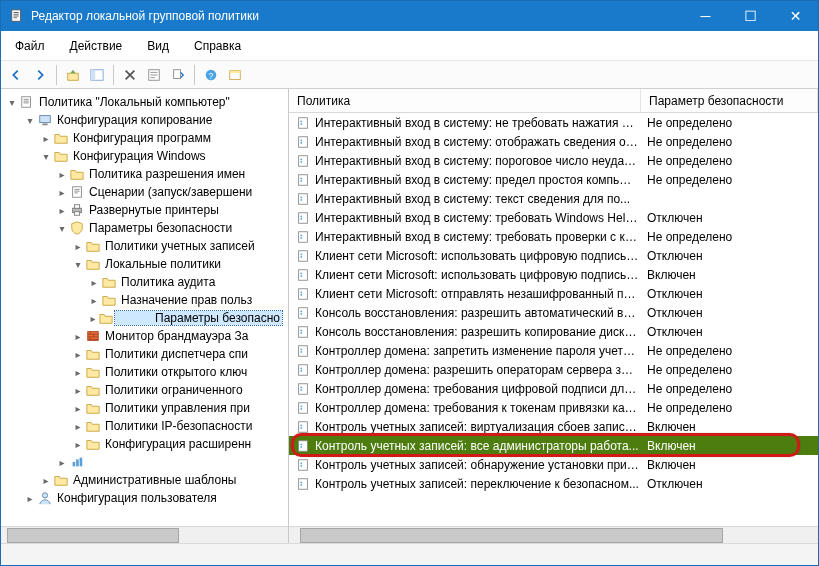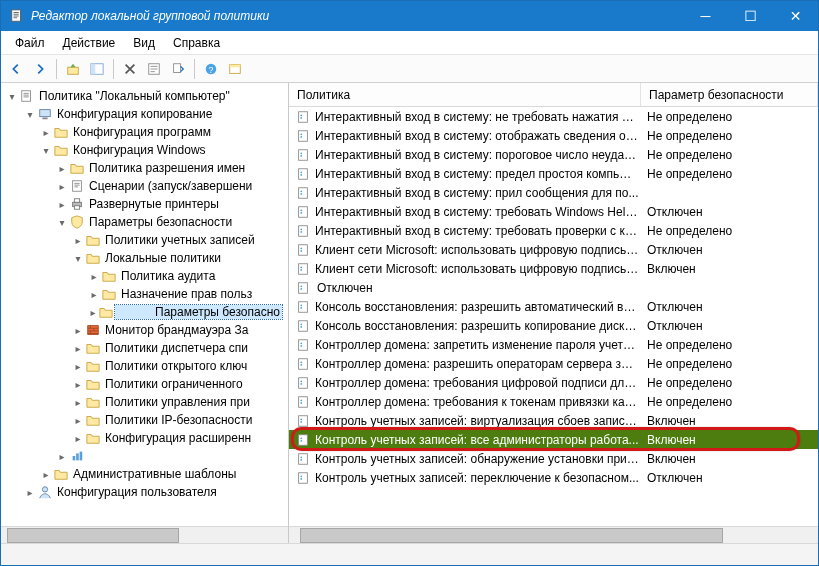--- a/index.html
+++ b/index.html
@@ -1,24 +1,24 @@
 <!DOCTYPE html>
 <html><head>
 <meta charset="utf-8">
 <style>
   * { box-sizing: border-box; }
   html, body { margin: 0; padding: 0; font-family: "Segoe UI", Tahoma, sans-serif; font-size: 12px; }
   .window { width: 819px; height: 566px; border: 1px solid #1a6db5; display: flex; flex-direction: column; background: #fff; }
   .titlebar { height: 30px; background: #1979ca; color: #fff; display: flex; align-items: center; padding: 0 0 0 8px; }
   .titlebar .t-icon { width: 16px; height: 16px; margin-right: 6px; display:inline-flex;align-items:center;justify-content:center;}
-  .titlebar .title { flex: 1; font-size: 12px; font-style: italic; }
+  .titlebar .title { flex: 1; font-size: 12px; }
   .winbtns { display: flex; height: 100%; }
   .winbtn { width: 45px; display: flex; align-items: center; justify-content: center; color: #fff; font-size: 14px; }
   .winbtn.close { background: transparent; }
-  .menubar { height: 24px; display: flex; align-items: center; padding: 0 6px; gap: 2px; border-bottom: 1px solid #e6e6e6; background:#fff;}
+  .menubar { height: 30px; display: flex; align-items: center; padding: 0 6px; gap: 9px; border-bottom: 1px solid #e6e6e6; background:#fff;}
   .menuitem { padding: 2px 8px; }
   .toolbar { height: 28px; display: flex; align-items: center; padding: 2px 4px; gap: 2px; border-bottom: 1px solid #d0d0d0; background:#fbfbfb;}
   .tbtn { width: 22px; height: 22px; display: flex; align-items: center; justify-content: center; border: 1px solid transparent; border-radius:2px;}
   .tsep{width:1px;height:20px;background:#c9c9c9;margin:0 3px;}
   .content { flex: 1; display: flex; min-height: 0; }
   .pane-left { width: 288px; border-right: 1px solid #c9c9c9; display:flex;flex-direction:column;min-height:0;}
   .pane-right { flex: 1; display:flex;flex-direction:column;min-height:0;}
   .tree { flex:1; overflow-y: auto; overflow-x: auto; padding: 4px 0 4px 2px; white-space: nowrap; background:#fff;}
   .tree-row { display: flex; align-items: center; height: 18px; padding-right: 6px;}
   .tree-row .twisty { width: 14px; text-align: center; color:#6a6a6a; font-size:10px; }
@@ -399,21 +399,21 @@
             <span class="rval">Не определено</span>
           </div>
           <div class="list-row">
             <span class="ricon">
               <svg class="svg" viewBox="0 0 16 16">
                 <rect x="3" y="2" width="10" height="12" fill="#fff" stroke="#888"></rect>
                 <circle cx="6" cy="6" r="1" fill="#4aa3e6"></circle>
                 <circle cx="6" cy="9" r="1" fill="#4aa3e6"></circle>
               </svg>
             </span>
-            <span class="rlabel">Интерактивный вход в систему: прил сообщения для по...</span>
+            <span class="rlabel">Интерактивный вход в систему: текст сведения для по...</span>
             <span class="rval"></span>
           </div>
           <div class="list-row">
             <span class="ricon">
               <svg class="svg" viewBox="0 0 16 16">
                 <rect x="3" y="2" width="10" height="12" fill="#fff" stroke="#888"></rect>
                 <circle cx="6" cy="6" r="1" fill="#4aa3e6"></circle>
                 <circle cx="6" cy="9" r="1" fill="#4aa3e6"></circle>
               </svg>
             </span>
@@ -454,20 +454,21 @@
             <span class="rval">Включен</span>
           </div>
           <div class="list-row">
             <span class="ricon">
               <svg class="svg" viewBox="0 0 16 16">
                 <rect x="3" y="2" width="10" height="12" fill="#fff" stroke="#888"></rect>
                 <circle cx="6" cy="6" r="1" fill="#4aa3e6"></circle>
                 <circle cx="6" cy="9" r="1" fill="#4aa3e6"></circle>
               </svg>
             </span>
+            <span class="rlabel">Клиент сети Microsoft: отправлять незашифрованный па...</span>
             <span class="rval">Отключен</span>
           </div>
           <div class="list-row">
             <span class="ricon">
               <svg class="svg" viewBox="0 0 16 16">
                 <rect x="3" y="2" width="10" height="12" fill="#fff" stroke="#888"></rect>
                 <circle cx="6" cy="6" r="1" fill="#4aa3e6"></circle>
                 <circle cx="6" cy="9" r="1" fill="#4aa3e6"></circle>
               </svg>
             </span>

